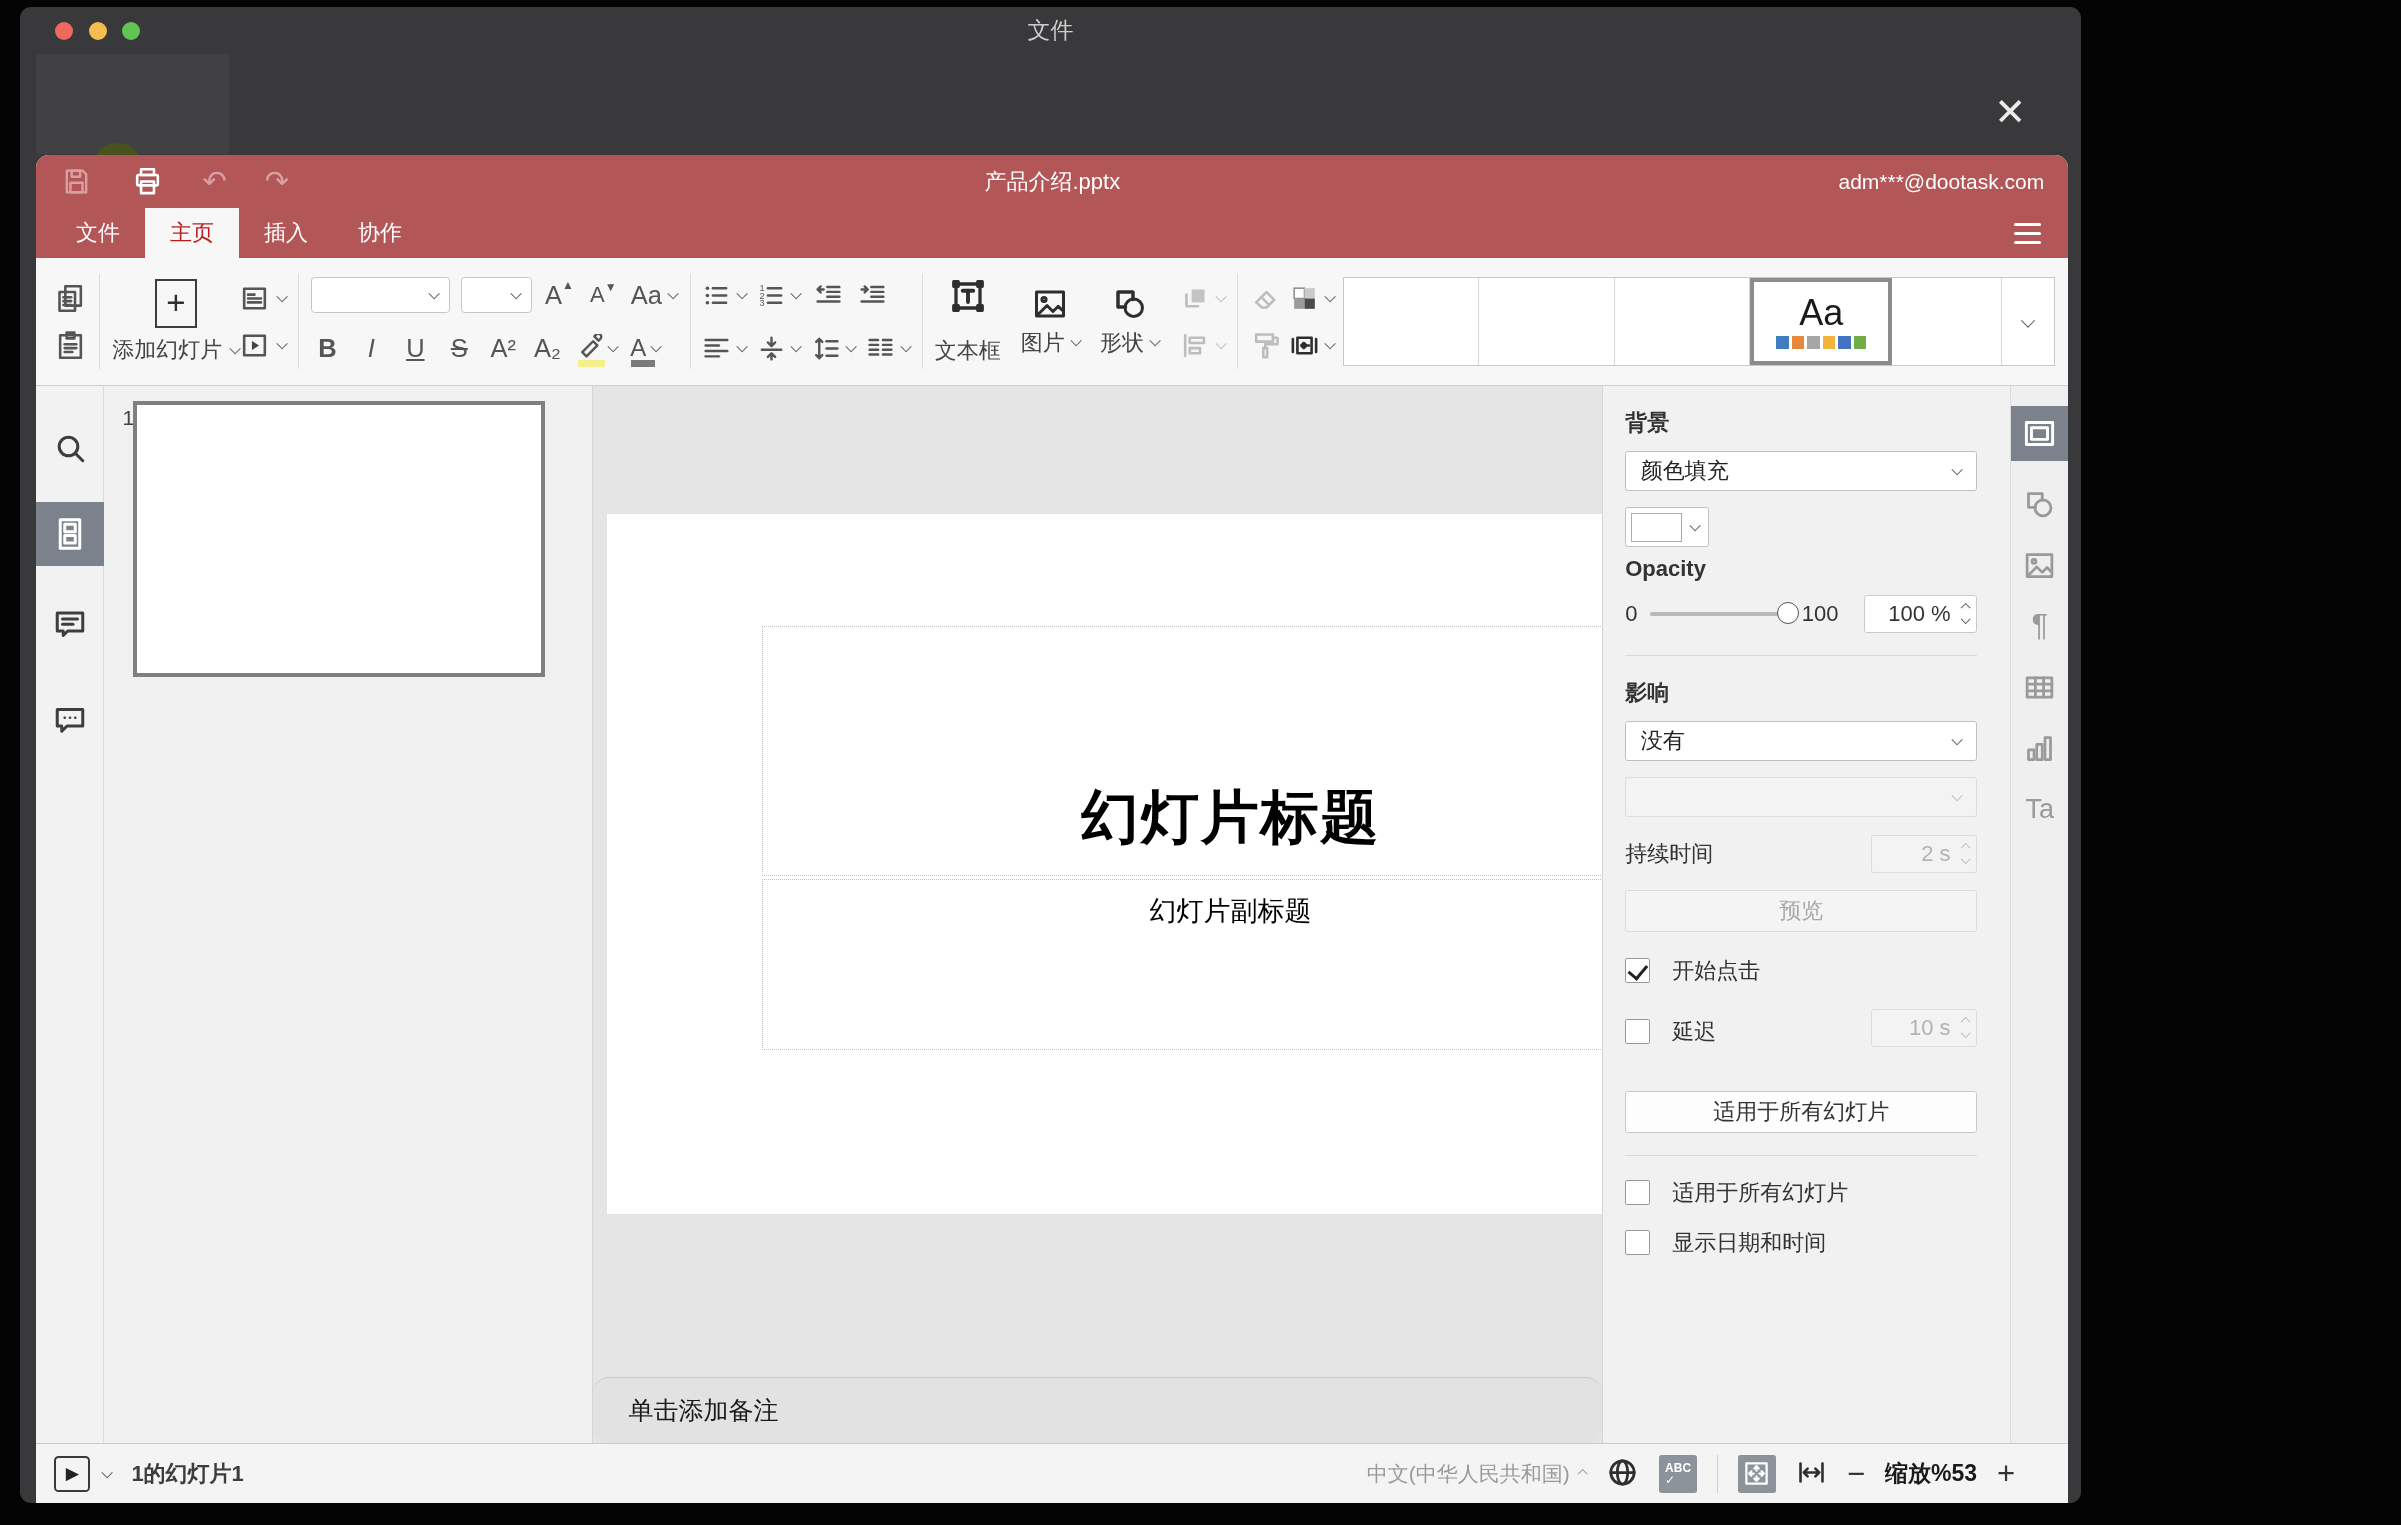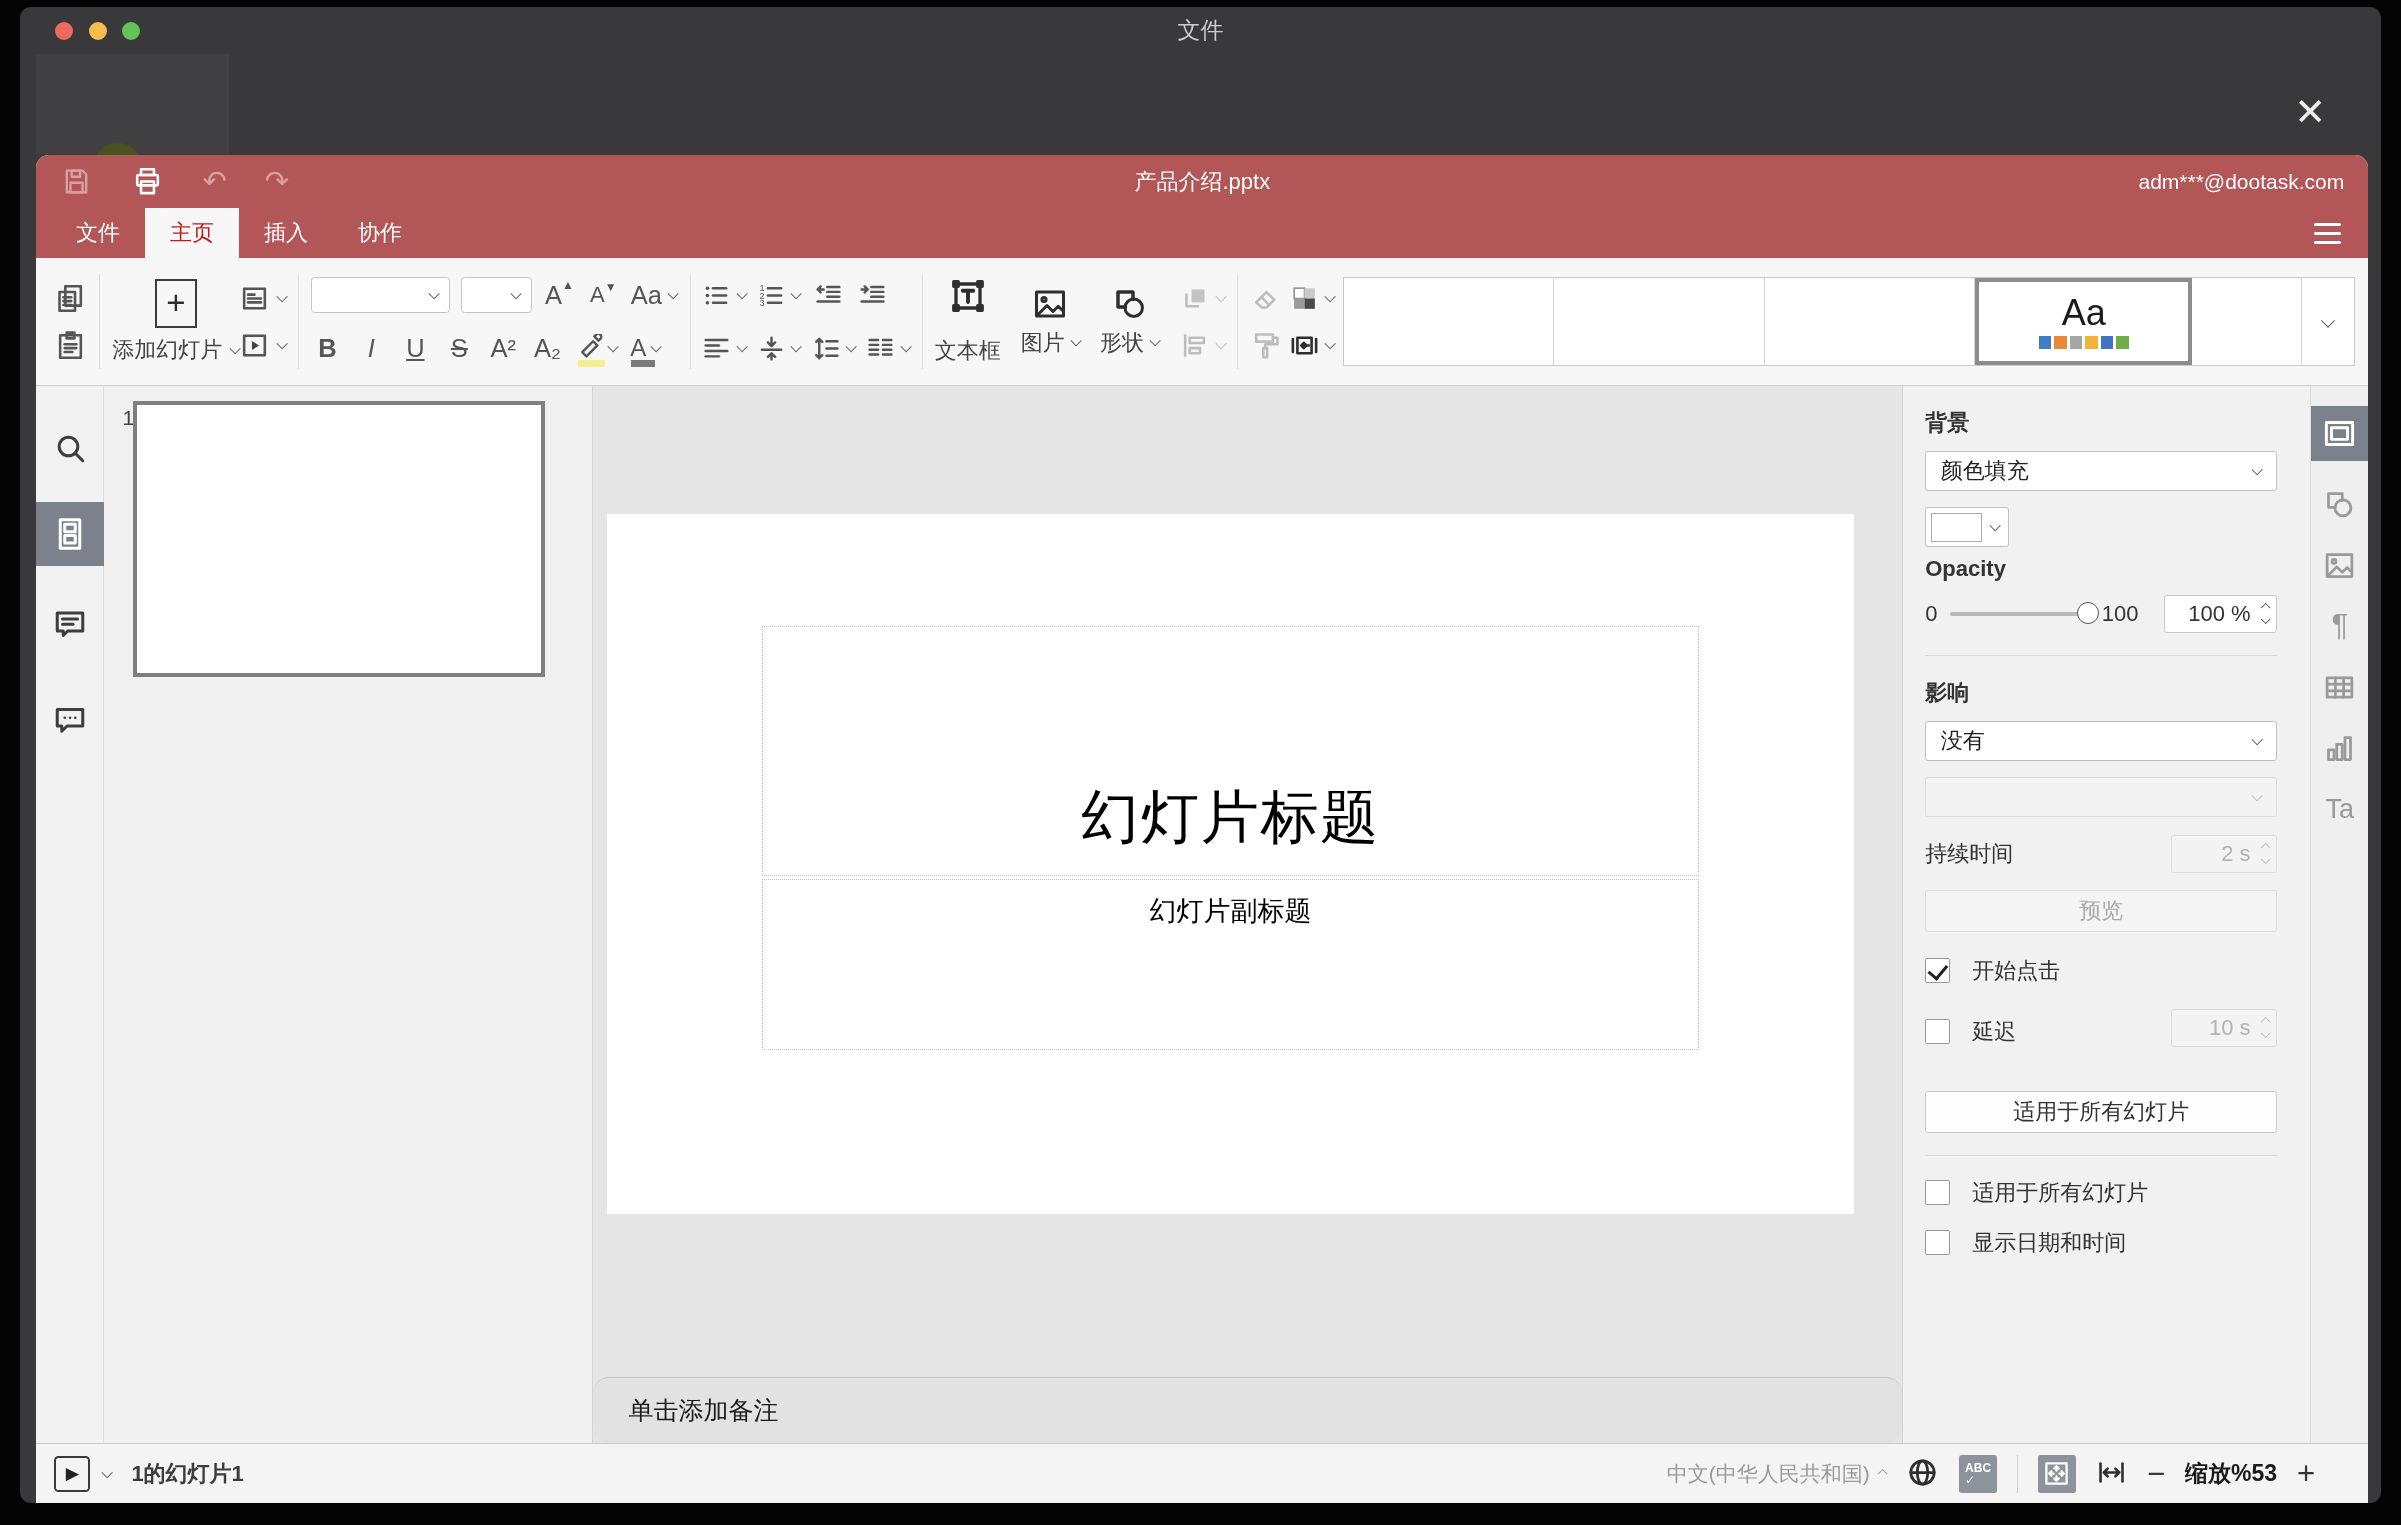--- a/index.html
+++ b/index.html
@@ -1,19 +1,19 @@
 <!DOCTYPE html>
 <html style="font-size:14.6px"><head>
 <meta charset="utf-8">
 <style>
   * { margin:0; padding:0; box-sizing:border-box; }
   html,body { width:2401px; height:1526px; background:#040404; overflow:hidden;
               font-family:"Liberation Sans","DejaVu Sans",sans-serif; }
 
-  .window { position:absolute; left:20px; top:7.3px; width:2361px; height:1496px;
+  .window { position:absolute; left:20px; top:7.3px; width:2061px; height:1496px;
             background:#39393b; border-radius:11px; overflow:hidden; }
 
   
   .titlebar { height:47px; position:relative; display:flex; align-items:center; justify-content:center; }
   .lights { position:absolute; left:35px; top:14.6px; display:flex; gap:15.5px; }
   .light { width:18px; height:18px; border-radius:50%; }
   .title-text { color:#cdcdcd; font-size:23px; }
 
   .underlay-rect { position:absolute; left:16.4px; top:47px; width:193px; height:100px; background:#414144; }
   .avatar-peek { position:absolute; left:73px; top:136px; width:49px; height:49px; border-radius:50%; background:#47521f; }
@@ -79,21 +79,21 @@
 
   .thumbs { width:489px; background:#f0f0f0; border-right:0.9px solid #d4d4d4; position:relative; flex:none; }
   .thumb-num { position:absolute; left:18px; top:20px; font-size:21px; color:#444; }
   .thumb { position:absolute; left:29px; top:14.6px; width:412px; height:276px; background:#fff; border:4.6px solid #7f7f7f; }
 
   .canvas { flex:1; background:#e5e5e5; display:flex; flex-direction:column; min-width:0; }
   .slide-region { flex:1; position:relative; overflow:hidden; }
   .slide { position:absolute; left:13.7px; top:128px; width:1247px; height:700px; background:#fff; }
   .ph { position:absolute; left:155px; width:937px; border:1.8px dotted #c2c2c2; display:flex; justify-content:center; }
   .ph-title { top:112px; height:250px; align-items:flex-end; }
-  .ph-title .t { font-size:58px; color:#000; font-weight:400; padding-bottom:18px; letter-spacing:1.8px; }
+  .ph-title .t { font-size:58px; color:#000; font-weight:700; padding-bottom:18px; letter-spacing:1.8px; }
   .ph-sub { top:365px; height:171px; align-items:flex-start; }
   .ph-sub .t { font-size:27px; color:#000; padding-top:12.8px; }
   .notes { height:66px; border-top:0.9px solid #c6c6c6; background:#e2e2e2; display:flex; align-items:center;
            padding-left:35px; font-size:25px; color:#1a1a1a; flex:none;border-radius:16px; }
 
   
   .rpanel { width:408px; background:#f1f1f1; border-left:0.9px solid #d4d4d4; padding:22px 33px 0 22px; flex:none; font-size:22px; color:#333; }
   .sec-h { font-weight:bold; font-size:22px; color:#333; margin-bottom:12.8px; }
   .select { height:40px; background:#fff; border:0.9px solid #c0c0c0; border-radius:2.7px; display:flex;
             align-items:center; padding:0 14.6px; font-size:22px; color:#222; }

